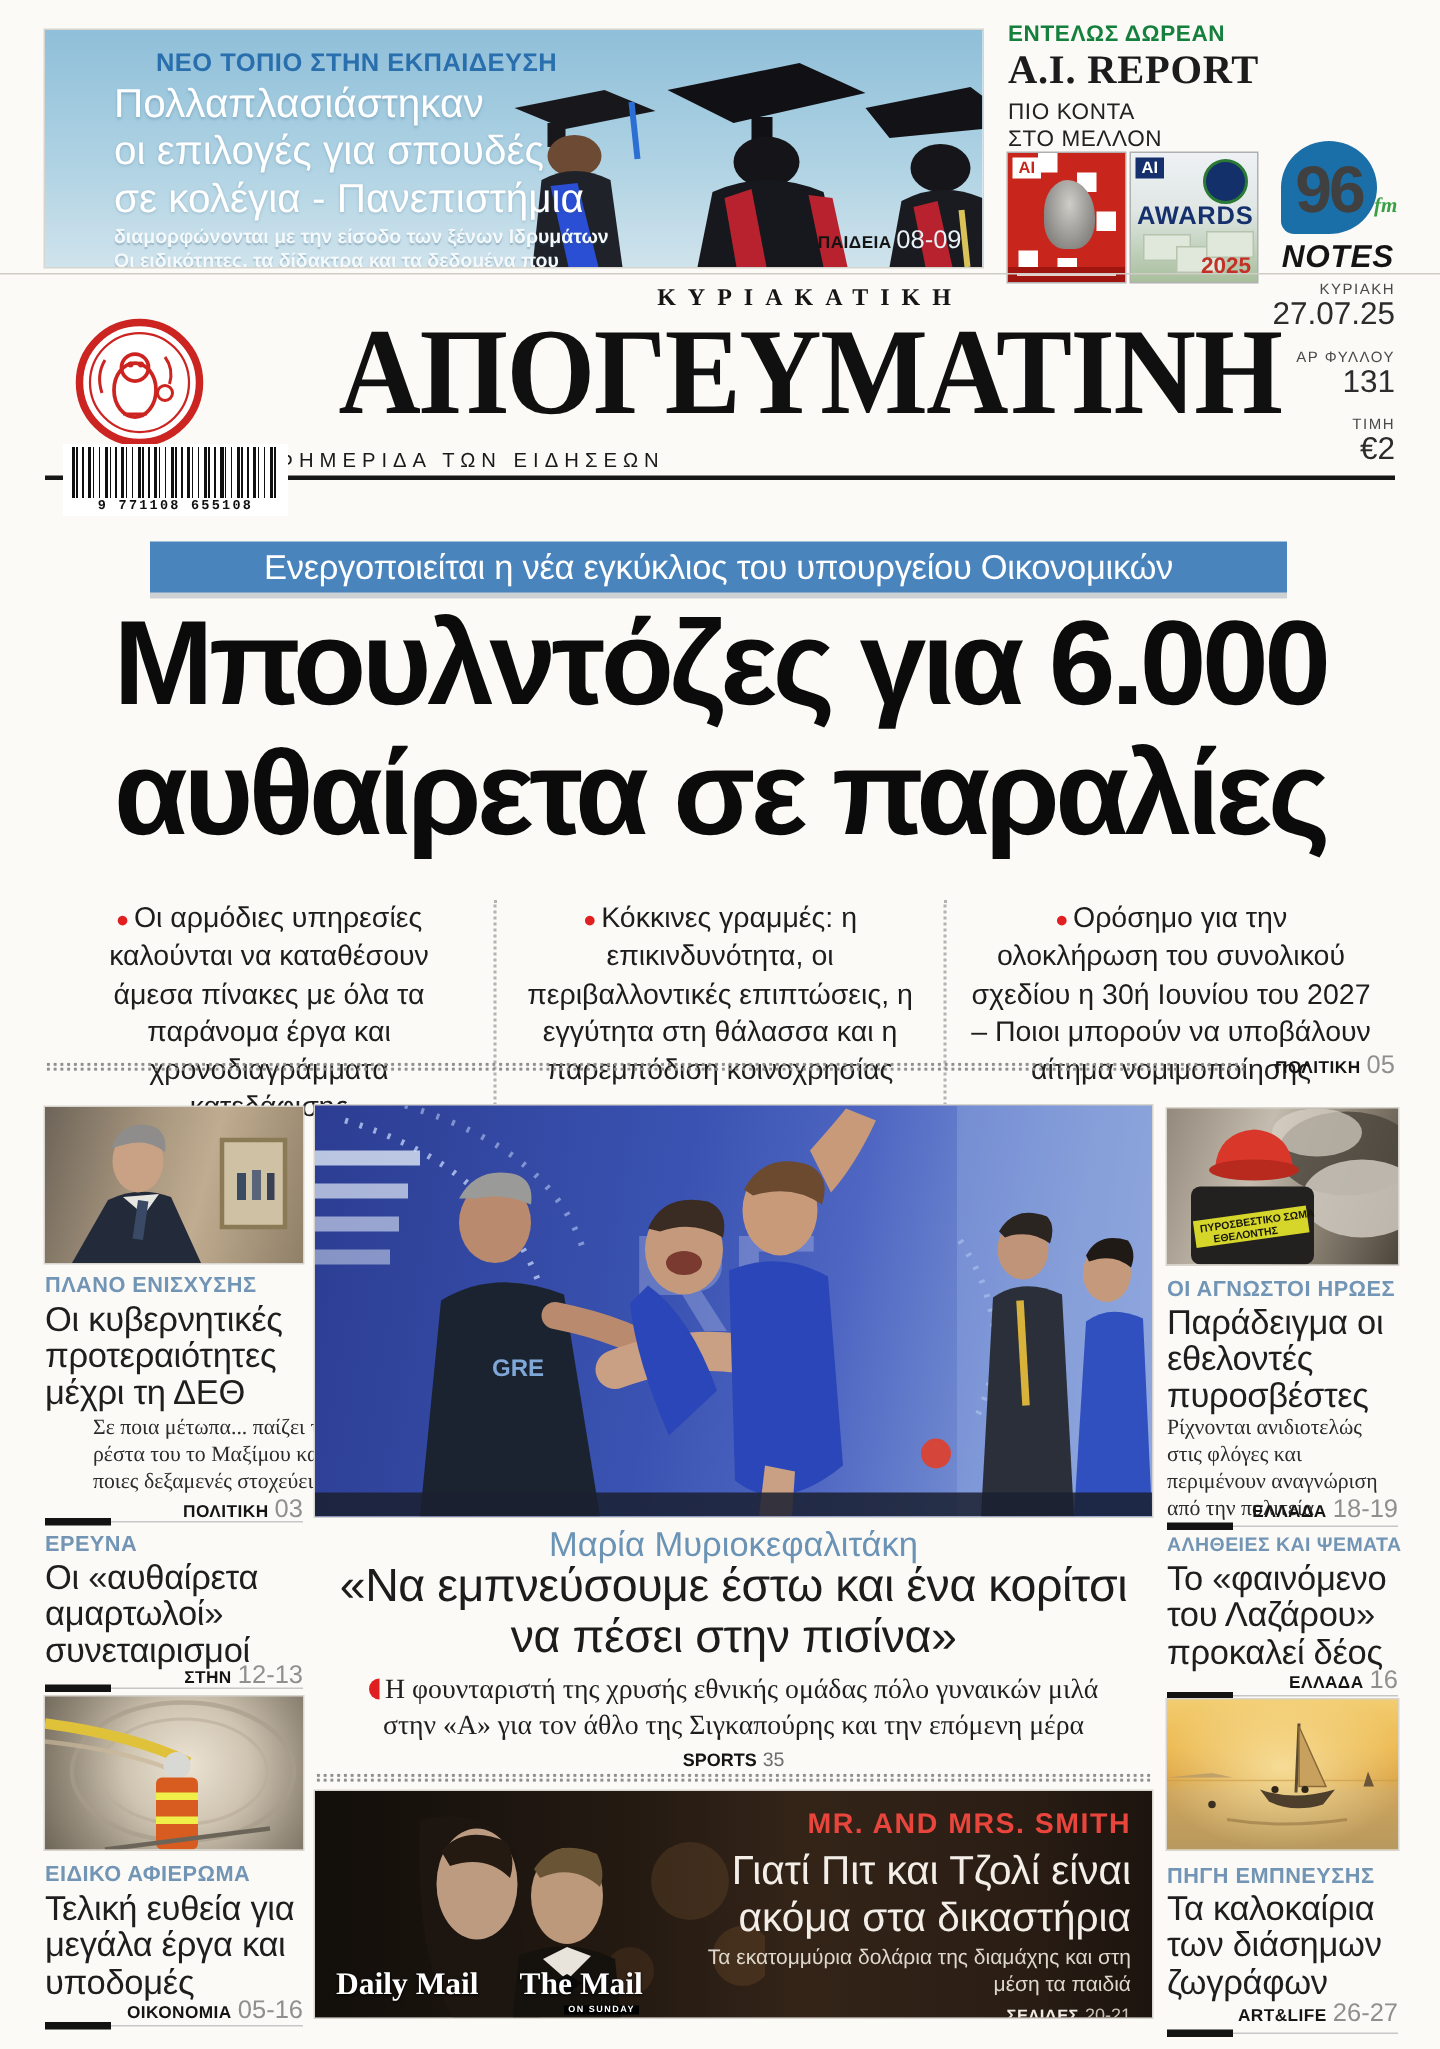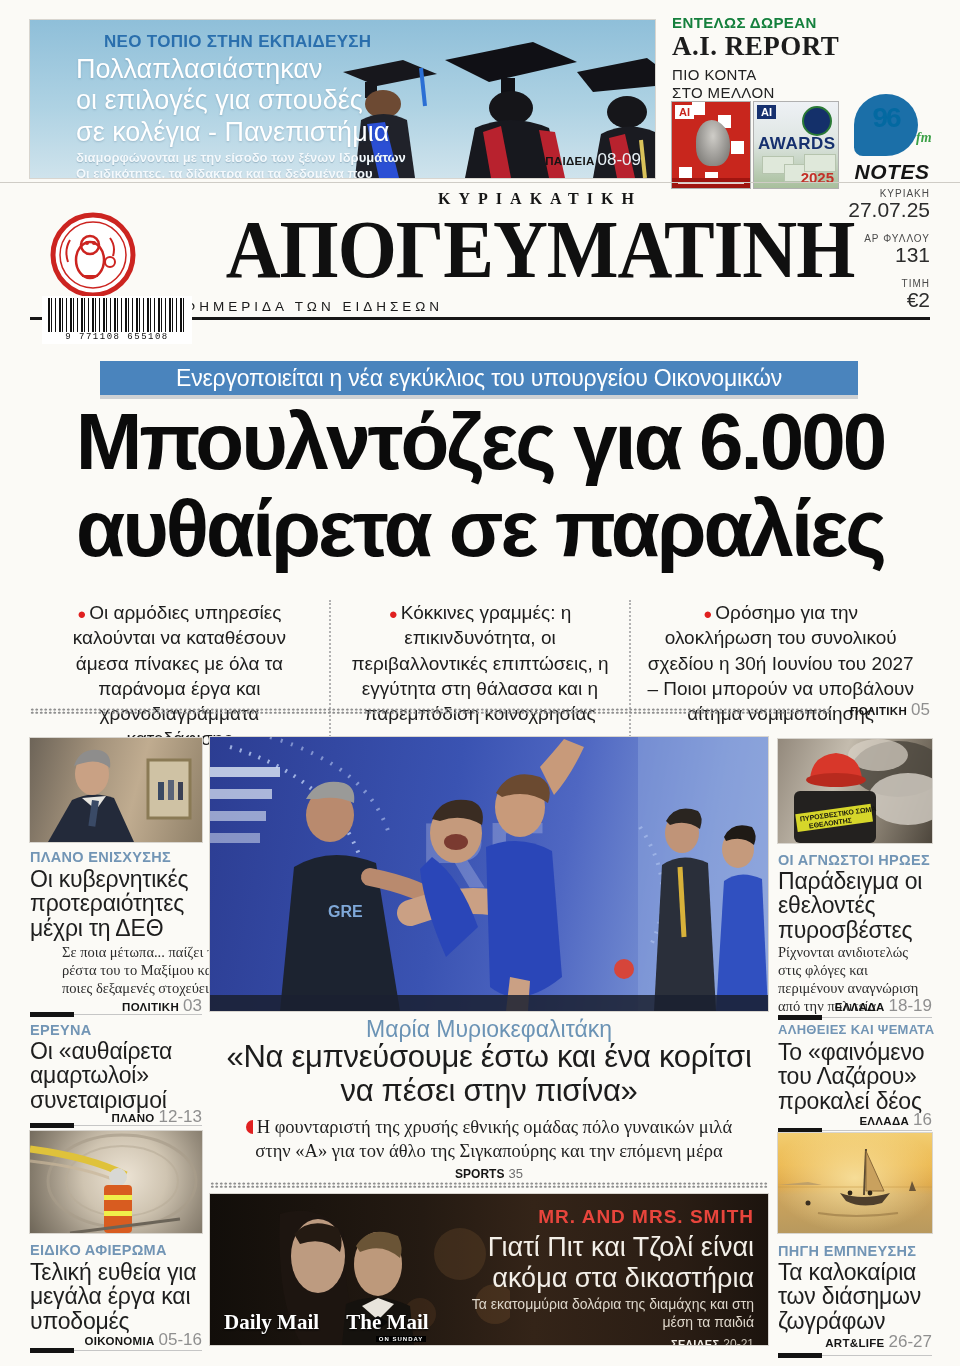--- a/index.html
+++ b/index.html
@@ -33,39 +33,39 @@
   .cover1 .strip{position:absolute;left:0;bottom:0;width:100%;height:10px;background:#a01510;}
   .cover1 .strip i{display:block;margin:4px 6px 0;height:2px;background:rgba(255,255,255,.8);}
   .cover2{left:82px;top:88px;width:84px;height:86px;background:linear-gradient(180deg,#eef1f5 0%,#dfe6e3 45%,#a8bf9c 100%);overflow:hidden;box-shadow:0 0 0 1px #b0b0b0;}
   .cover2 .ai-badge{position:absolute;left:3px;top:3px;background:#16306e;color:#fff;font-weight:bold;font-size:11px;padding:1px 4px;}
   .cover2 .laurel{position:absolute;right:6px;top:4px;width:26px;height:26px;border:2px solid #2a7a36;border-radius:50%;background:#14306a;}
   .cover2 .awards{position:absolute;left:4px;top:32px;color:#16306e;font-weight:bold;font-size:17px;letter-spacing:.5px;}
   .cover2 .bill{position:absolute;width:30px;height:16px;background:#dfe8da;border:1px solid #b6c4ae;}
   .cover2 .year{position:absolute;right:4px;bottom:2px;color:#c33028;font-weight:bold;font-size:15px;}
   .radio{left:178px;top:80px;width:80px;height:96px;}
   .radio .balloon{position:absolute;left:4px;top:0;width:64px;height:62px;background:#1b6fa8;border-radius:50% 50% 50% 14%;}
-  .radio .num{position:absolute;left:4px;top:8px;width:64px;text-align:center;color:#0369a1;font-weight:bold;font-size:28px;letter-spacing:-2px;}
+  .radio .num{position:absolute;left:4px;top:8px;width:64px;text-align:center;color:#404040;font-weight:bold;font-size:44px;letter-spacing:-2px;}
   .radio .fm{position:absolute;left:66px;top:36px;color:#3aa046;font-family:"Liberation Serif",serif;font-style:italic;font-weight:bold;font-size:14px;}
   .radio .name{position:absolute;left:0;top:66px;width:84px;text-align:center;color:#141414;font-weight:bold;font-size:21px;letter-spacing:.5px;font-style:italic;}
 
   .hairline-top{left:0;top:182px;width:960px;height:1px;background:#cfccc6;}
 
   
   .mast-pre{left:150px;top:190px;width:780px;text-align:center;font-family:"Liberation Serif",serif;font-size:16px;font-weight:600;letter-spacing:8px;color:#161616;}
   .mast-title{left:150px;top:202px;width:780px;text-align:center;font-family:"Liberation Serif",serif;font-size:76px;font-weight:bold;color:#101010;letter-spacing:-1px;transform:scaleY(1.08);transform-origin:top;white-space:nowrap;}
   .mast-tag{left:150px;top:299px;width:780px;text-align:left;font-size:13.5px;font-weight:normal;letter-spacing:4px;color:#1a1a1a;}
   .mast-info{left:790px;top:188px;width:140px;text-align:right;color:#2c2c2c;}
   .mast-info .lbl{font-size:10px;color:#4a4a4a;letter-spacing:1px;}
   .mast-info .big{font-size:21px;font-weight:500;line-height:1.05;}
   .mast-info .gap{height:12px;}
   .mast-rule{left:30px;top:317px;width:900px;height:3px;background:#171717;}
   .barcode-box{left:42px;top:296px;width:150px;height:48px;background:#fff;}
   .barcode{position:absolute;left:6px;top:2px;width:138px;height:34px;
     background:repeating-linear-gradient(90deg,#101010 0 2px,#fff 2px 3px,#101010 3px 4px,#fff 4px 7px,#101010 7px 8px,#fff 8px 11px);}
-  .barcode-digits{position:absolute;left:0;top:36px;width:150px;text-align:center;font-family:"Liberation Mono",monospace;font-size:9px;letter-spacing:1.5px;color:#111;}
+  .barcode-digits{position:absolute;left:0;top:36px;width:150px;text-align:center;font-family:"Liberation Mono",monospace;font-size:9px;letter-spacing:1.5px;color:#111;font-weight:bold;}
 
   
   .eyebrow{left:100px;top:361px;width:758px;height:34px;background:#4a84bd;box-shadow:0 4px 0 rgba(150,160,170,.45);}
   .eyebrow span{display:block;text-align:center;color:#fff;font-size:23px;line-height:34px;font-weight:500;letter-spacing:-.2px;}
   .lead-h{left:30px;top:398px;width:900px;text-align:center;color:#0b0b0b;font-weight:bold;font-size:80px;line-height:1.09;letter-spacing:-3px;}
   .lead-h div{white-space:nowrap;}
   .lead-bullets{left:30px;top:600px;width:900px;display:flex;}
   .bullet-col{flex:1;padding:0 16px;text-align:center;font-size:19px;line-height:1.33;color:#1d1d1d;font-weight:500;}
   .bullet-col + .bullet-col{border-left:2px dotted #b2b2b2;}
   .red-dot{color:#e02020;font-size:15px;margin-right:3px;}
@@ -270,21 +270,21 @@
 <div class="abs story-h lc" style="top:867px;">Οι κυβερνητικές προτεραιότητες μέχρι τη ΔΕΘ</div>
 <div class="abs story-deck lc" style="top:944px;margin-left:32px;">Σε ποια μέτωπα... παίζει τα ρέστα του το Μαξίμου και σε ποιες δεξαμενές στοχεύει</div>
 <div class="abs pageref lc" style="top:996px;">
   <span class="sec">ΠΟΛΙΤΙΚΗ</span><span class="num">03</span>
 </div>
 <div class="abs divider lc" style="top:1014px;"></div>
 
 <div class="abs kicker lc" style="top:1022px;">ΕΡΕΥΝΑ</div>
 <div class="abs story-h lc" style="top:1039px;">Οι «αυθαίρετα αμαρτωλοί» συνεταιρισμοί</div>
 <div class="abs pageref lc" style="top:1107px;">
-  <span class="sec">ΠΛΑΝΟ</span><span class="num">12-13</span>
+  <span class="sec">ΣΤΗΝ</span><span class="num">12-13</span>
 </div>
 <div class="abs divider lc" style="top:1124px;"></div>
 
 <div class="abs photo ph-tunnel lc" style="top:1131px;height:102px;">
   <svg width="172" height="102" viewBox="0 0 172 102">
     <ellipse cx="92" cy="50" rx="74" ry="46" fill="none" stroke="#a89c8a" stroke-width="3" opacity=".7"></ellipse>
     <ellipse cx="92" cy="50" rx="56" ry="35" fill="none" stroke="#b8ac98" stroke-width="2" opacity=".6"></ellipse>
     <path d="M0,18 Q60,26 96,44" stroke="#dfc23a" stroke-width="7" fill="none"></path>
     <path d="M0,30 Q56,36 92,52" stroke="#c9b69a" stroke-width="3" fill="none" opacity=".7"></path>
     <circle cx="88" cy="46" r="9" fill="#d8d8d4"></circle>

